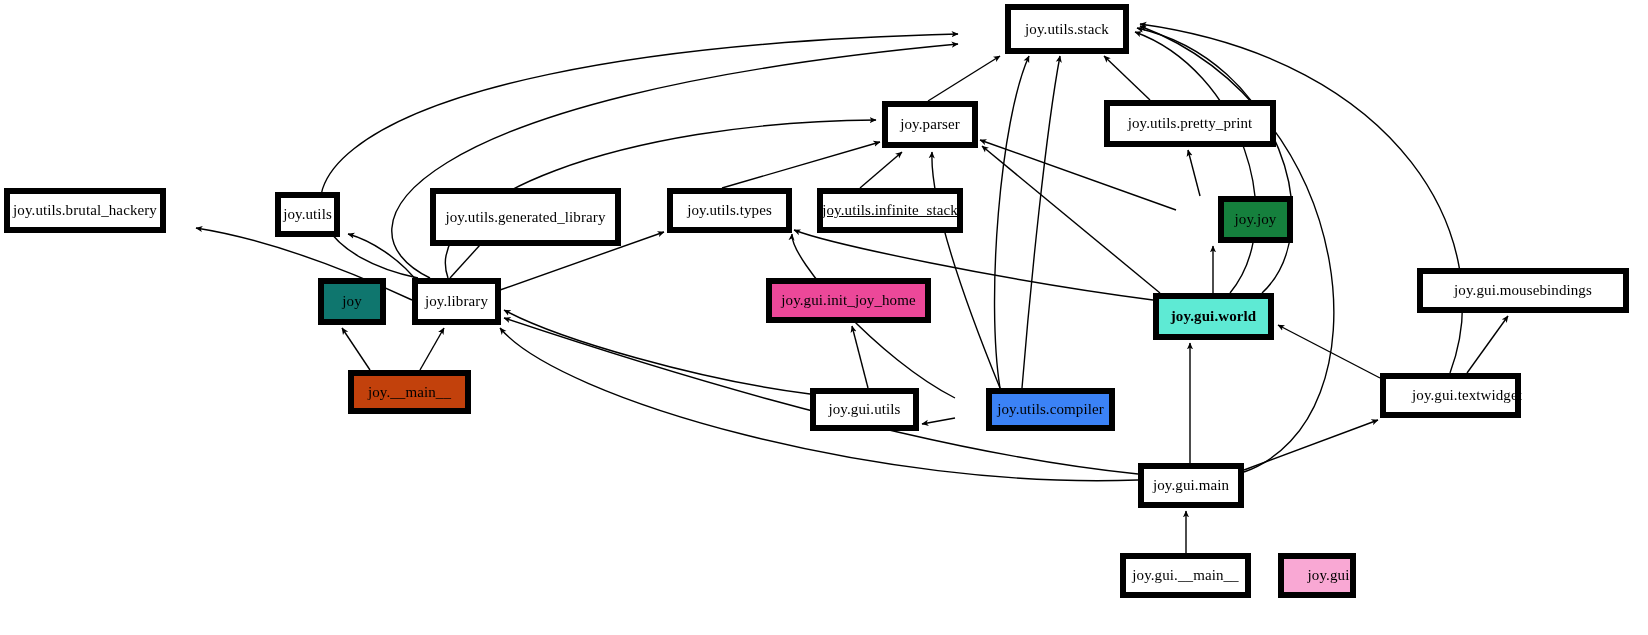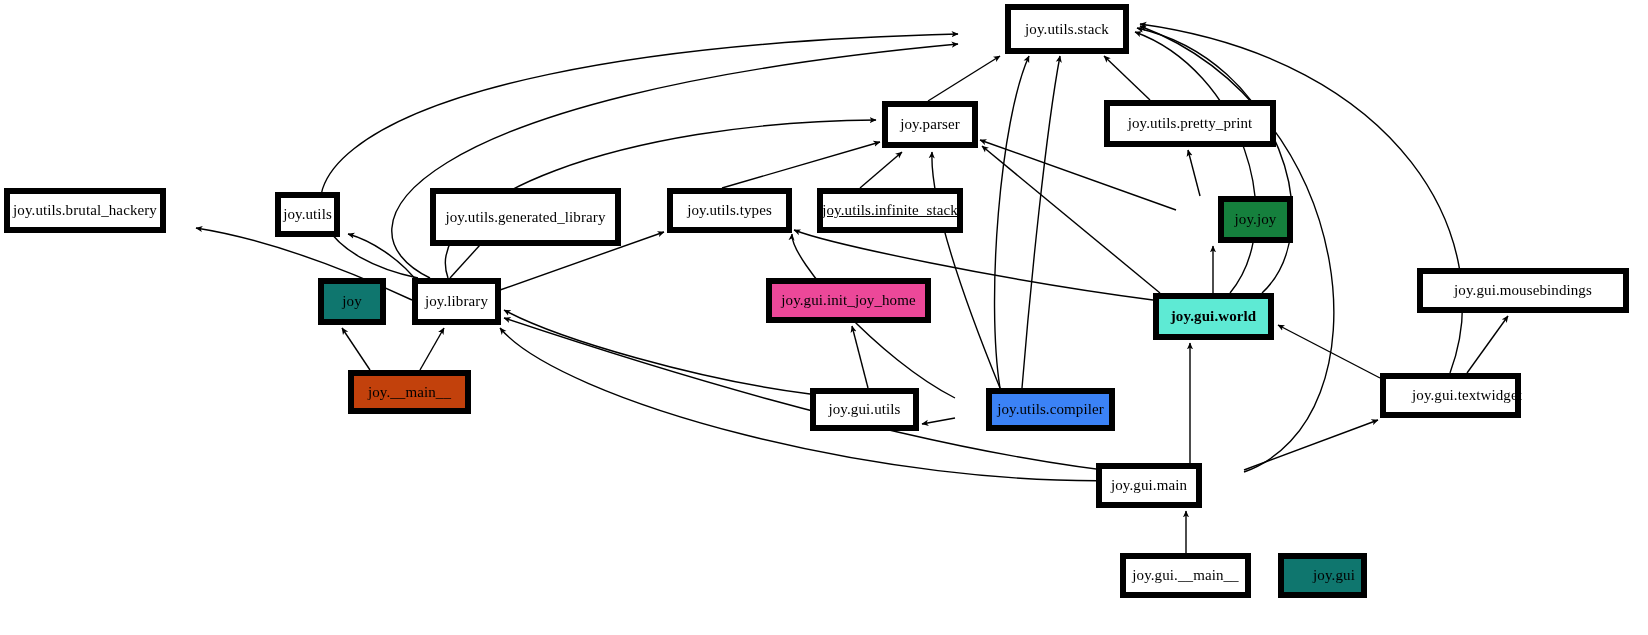--- a/index.html
+++ b/index.html
@@ -142,24 +142,24 @@
       </div>
       <div class="node" style="left: 348px; top: 370px; width: 123px; height: 44px; border-color: rgb(0, 0, 0); background: #c2410c;">
         <span class="node-label">joy.__main__</span>
       </div>
       <div class="node" style="left: 810px; top: 388px; width: 109px; height: 43px; border-color: rgb(0, 0, 0); background: rgb(255, 255, 255);">
         <span class="node-label">joy.gui.utils</span>
       </div>
       <div class="node" style="left: 955px; top: 388px; width: 129px; height: 43px; border-color: rgb(0, 0, 0); background: #3b82f6; margin-left: 31px;">
         <span class="node-label">joy.utils.compiler</span>
       </div>
-      <div class="node" style="left: 1096px; top: 463px; width: 106px; height: 45px; border-color: rgb(0, 0, 0); background: rgb(255, 255, 255);">
+      <div class="node" style="left: 1138px; top: 463px; width: 106px; height: 45px; border-color: rgb(0, 0, 0); background: rgb(255, 255, 255);">
         <span class="node-label">joy.gui.main</span>
       </div>
       <div class="node" style="left: 1120px; top: 553px; width: 131px; height: 45px; border-color: rgb(0, 0, 0); background: rgb(255, 255, 255);">
         <span class="node-label">joy.gui.__main__</span>
       </div>
-      <div class="node" style="left: 1278px; top: 553px; width: 89px; height: 45px; border-color: rgb(0, 0, 0); background: #0f766e; padding-left: 23px;">
+      <div class="node" style="left: 1278px; top: 553px; width: 78px; height: 45px; border-color: rgb(0, 0, 0); background: #f9a8d4; padding-left: 23px;">
         <span class="node-label">joy.gui</span>
       </div>
     </div>
 
 </div>
 
 </body></html>

